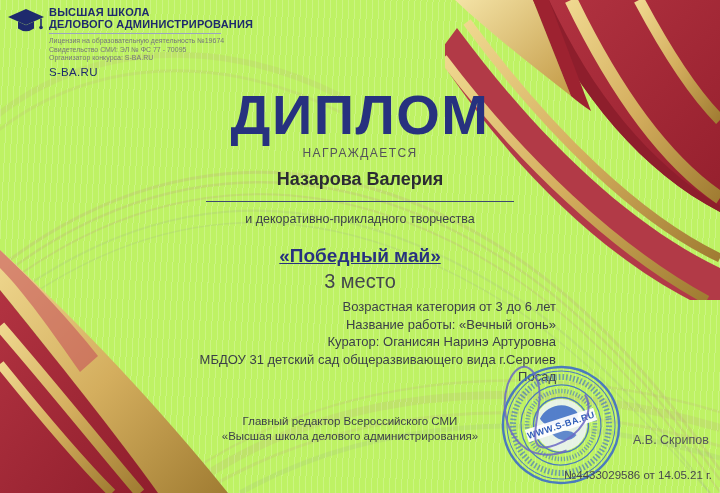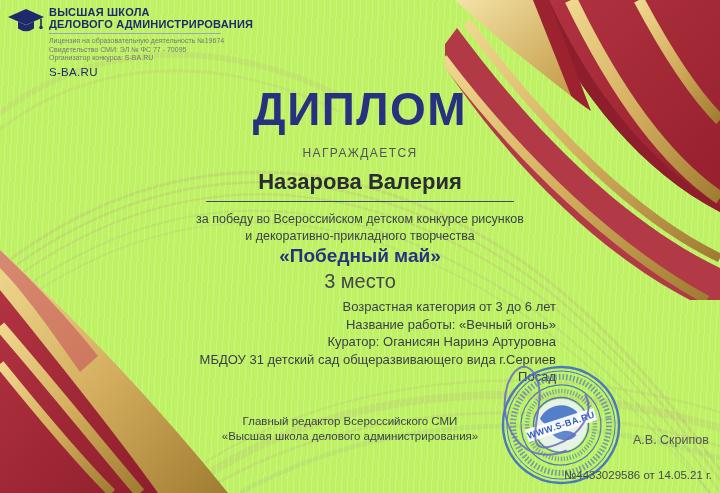--- a/index.html
+++ b/index.html
@@ -22,26 +22,26 @@
   
   .org{position:absolute;left:8px;top:6px;z-index:3;display:flex;}
   .cap{margin:3px 5px 0 0;}
   .org-name{font-size:11px;font-weight:bold;color:#1e2a6d;line-height:12px;letter-spacing:.2px;}
   .org-rule{width:172px;height:1px;background:#9aa3c0;margin:3px 0 3px 0;}
   .org-small{font-size:7px;line-height:8.6px;color:#75767c;}
   .org-site{font-size:11.5px;font-weight:normal;color:#1e2a6d;margin-top:3px;letter-spacing:.3px;}
 
   
   .cline{position:absolute;left:0;right:0;text-align:center;z-index:3;}
-  .t-title{top:82px;font-size:46px;font-weight:bold;color:#27317f;letter-spacing:1.5px;}
+  .t-title{top:82px;font-size:56px;font-weight:bold;color:#27317f;letter-spacing:1.5px;}
   .t-sub{top:146px;font-size:12px;color:#53535a;letter-spacing:1.4px;}
-  .t-name{top:169px;font-size:22px;font-weight:bold;color:#2b2b33;}
+  .t-name{top:169px;font-size:18px;font-weight:bold;color:#2b2b33;}
   .name-rule{position:absolute;top:201px;left:50%;transform:translateX(-50%);width:308px;height:1px;background:#3d4970;z-index:3;}
   .t-reason{top:211px;font-size:12.5px;line-height:17px;color:#3b3f49;}
-  .t-contest{top:245px;font-size:19px;font-weight:bold;color:#27317f;}
+  .t-contest{top:245px;font-size:19px;font-weight:bold;color:#27317f;text-decoration:underline;}
   .t-place{top:270px;font-size:20px;color:#43464e;}
   .details{position:absolute;top:298px;left:50%;transform:translateX(-50%);width:392px;text-align:right;
            font-size:13px;line-height:17.5px;color:#3b3f49;z-index:3;}
   .editor{position:absolute;top:414px;left:0;width:700px;text-align:center;
           font-size:11.5px;line-height:15px;color:#3b3f49;z-index:3;}
 
   .signer{position:absolute;left:633px;top:433px;font-size:12.5px;color:#53555c;z-index:4;text-align:right;}
   .docnum{position:absolute;right:8px;top:469px;font-size:11.5px;color:#46474d;z-index:4;}
   .stamp{position:absolute;left:498px;top:362px;z-index:3;transform:rotate(-8deg);}
 </style>
@@ -136,21 +136,20 @@
       <div class="org-small">Организатор конкурса: S-BA.RU</div>
       <div class="org-site">S-BA.RU</div>
     </div>
   </header>
 
   <h1 class="cline t-title" style="margin:0;position:absolute;">ДИПЛОМ</h1>
   <div class="cline t-sub">НАГРАЖДАЕТСЯ</div>
   <div class="cline t-name">Назарова Валерия</div>
   <div class="name-rule"></div>
   <div class="cline t-reason">
-    <div>за победу во Всероссийском детском конкурсе рисунков</div>
     <div>и декоративно-прикладного творчества</div>
   </div>
   <div class="cline t-contest">«Победный май»</div>
   <div class="cline t-place">3 место</div>
   <div class="details">
     <div>Возрастная категория от 3 до 6 лет</div>
     <div>Название работы: «Вечный огонь»</div>
     <div>Куратор: Оганисян Наринэ Артуровна</div>
     <div>МБДОУ 31 детский сад общеразвивающего вида г.Сергиев Посад</div>
   </div>

